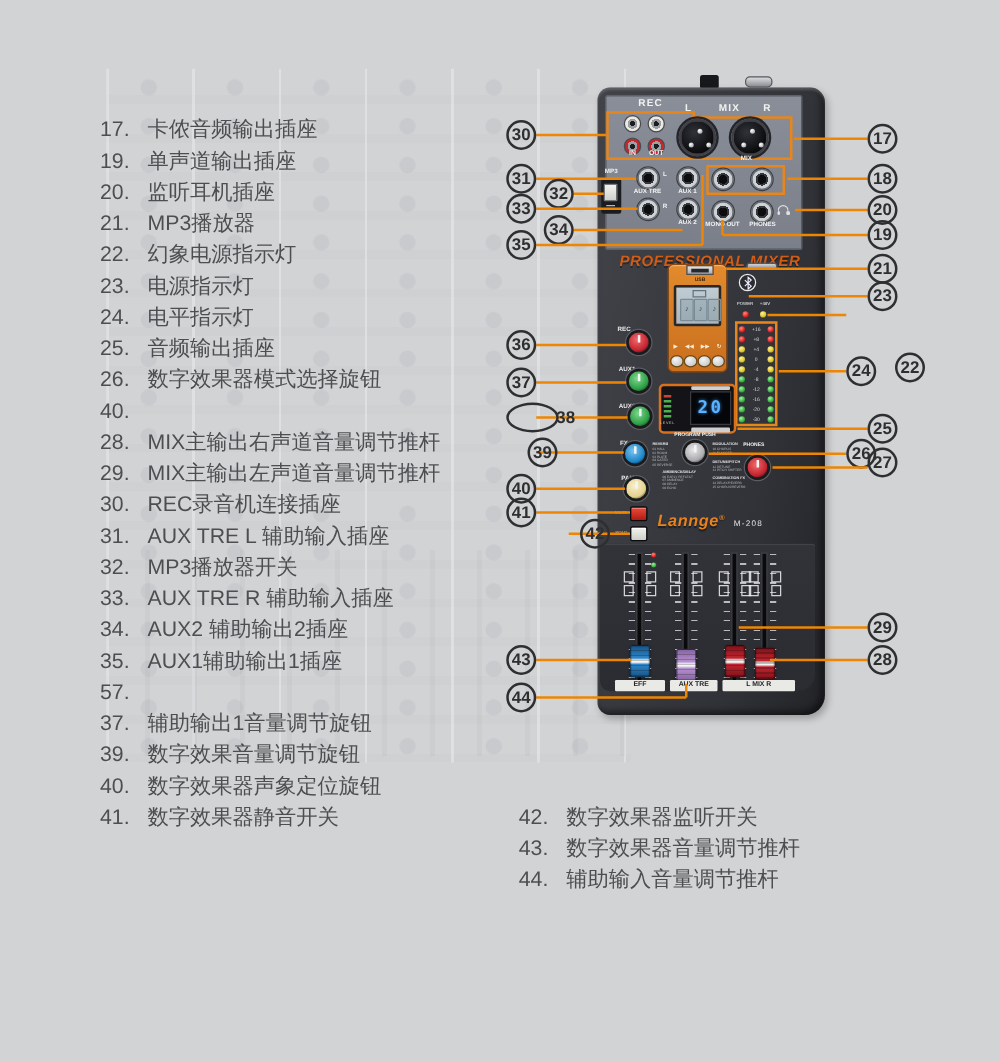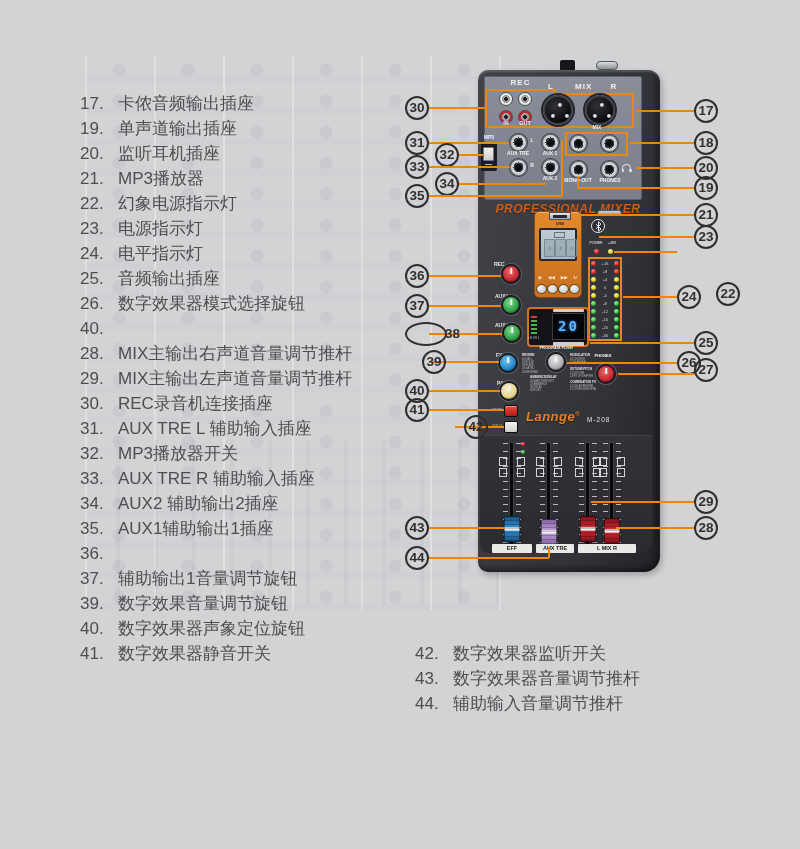--- a/index.html
+++ b/index.html
@@ -216,21 +216,21 @@
       </li>
       <li class="pl-item">
         <span class="pl-num">34.</span>
         <span class="pl-label">AUX2 辅助输出2插座</span>
       </li>
       <li class="pl-item">
         <span class="pl-num">35.</span>
         <span class="pl-label">AUX1辅助输出1插座</span>
       </li>
       <li class="pl-item">
-        <span class="pl-num">36.</span>
+        <span class="pl-num">57.</span>
       </li>
       <li class="pl-item">
         <span class="pl-num">37.</span>
         <span class="pl-label">辅助输出1音量调节旋钮</span>
       </li>
       <li class="pl-item">
         <span class="pl-num">39.</span>
         <span class="pl-label">数字效果音量调节旋钮</span>
       </li>
       <li class="pl-item">

